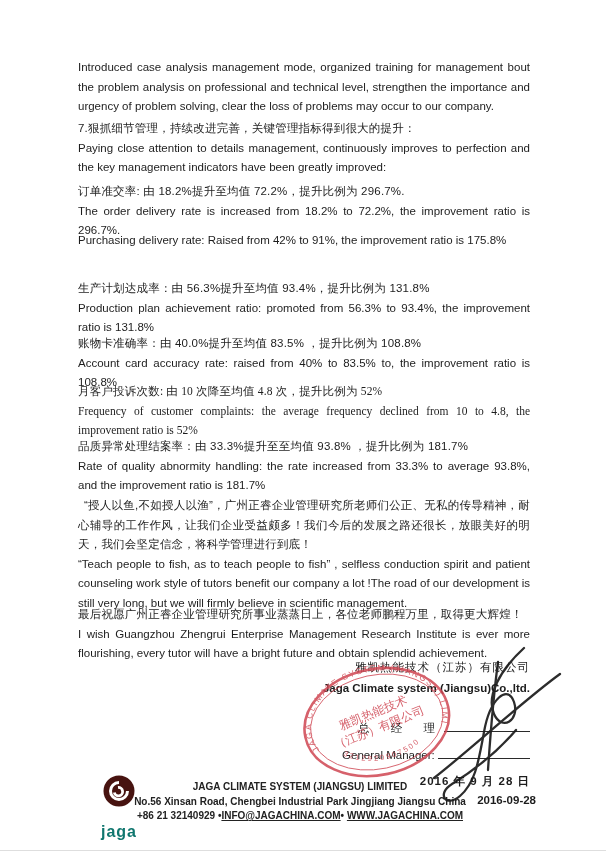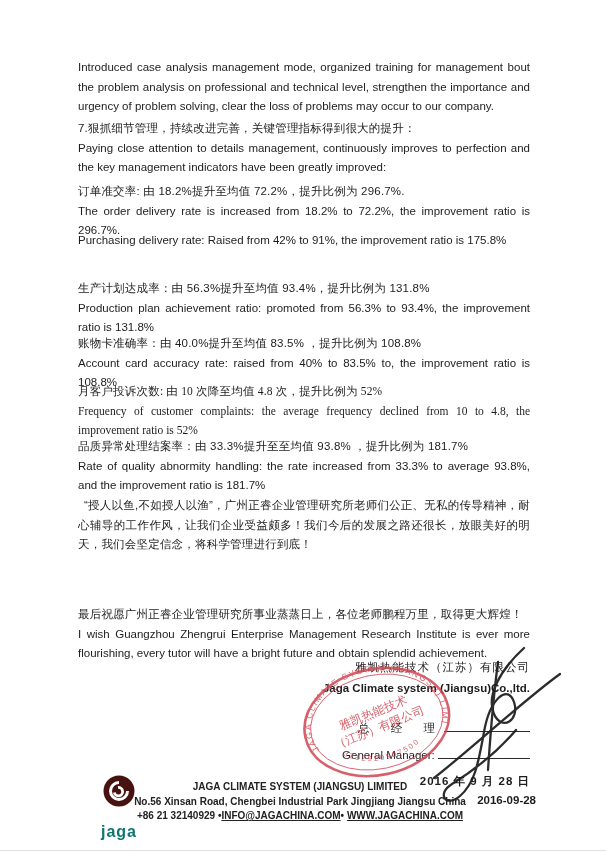--- a/index.html
+++ b/index.html
@@ -73,20 +73,21 @@
     <p class="zh">月客户投诉次数: 由 10 次降至均值 4.8 次，提升比例为 52%</p>
     <p class="en">Frequency of customer complaints: the average frequency declined from 10 to 4.8, the improvement ratio is 52%</p>
   </div>
   <div id="m6" class="blk">
     <p class="zh">品质异常处理结案率：由 33.3%提升至至均值 93.8% ，提升比例为 181.7%</p>
     <p class="en">Rate of quality abnormity handling: the rate increased from 33.3% to average 93.8%, and the improvement ratio is 181.7%</p>
   </div>
 
   <div id="quote" class="blk">
     <p class="zh en">“授人以鱼,不如授人以渔”，广州正睿企业管理研究所老师们公正、无私的传导精神，耐心辅导的工作作风，让我们企业受益颇多！我们今后的发展之路还很长，放眼美好的明天，我们会坚定信念，将科学管理进行到底！</p>
+    <p class="en">“Teach people to fish, as to teach people to fish” , selfless conduction spirit and patient counseling work style of tutors benefit our company a lot !The road of our development is still very long, but we will firmly believe in scientific management.</p>
   </div>
 
   <div id="closing" class="blk">
     <p class="zh">最后祝愿广州正睿企业管理研究所事业蒸蒸日上，各位老师鹏程万里，取得更大辉煌！</p>
     <p class="en">I wish Guangzhou Zhengrui Enterprise Management Research Institute is ever more flourishing, every tutor will have a bright future and obtain splendid achievement.</p>
   </div>
 
   <div class="sig">
     <div class="company-zh">雅凯热能技术（江苏）有限公司</div>
     <div class="company-en">Jaga Climate system (Jiangsu)Co.,ltd.</div>

